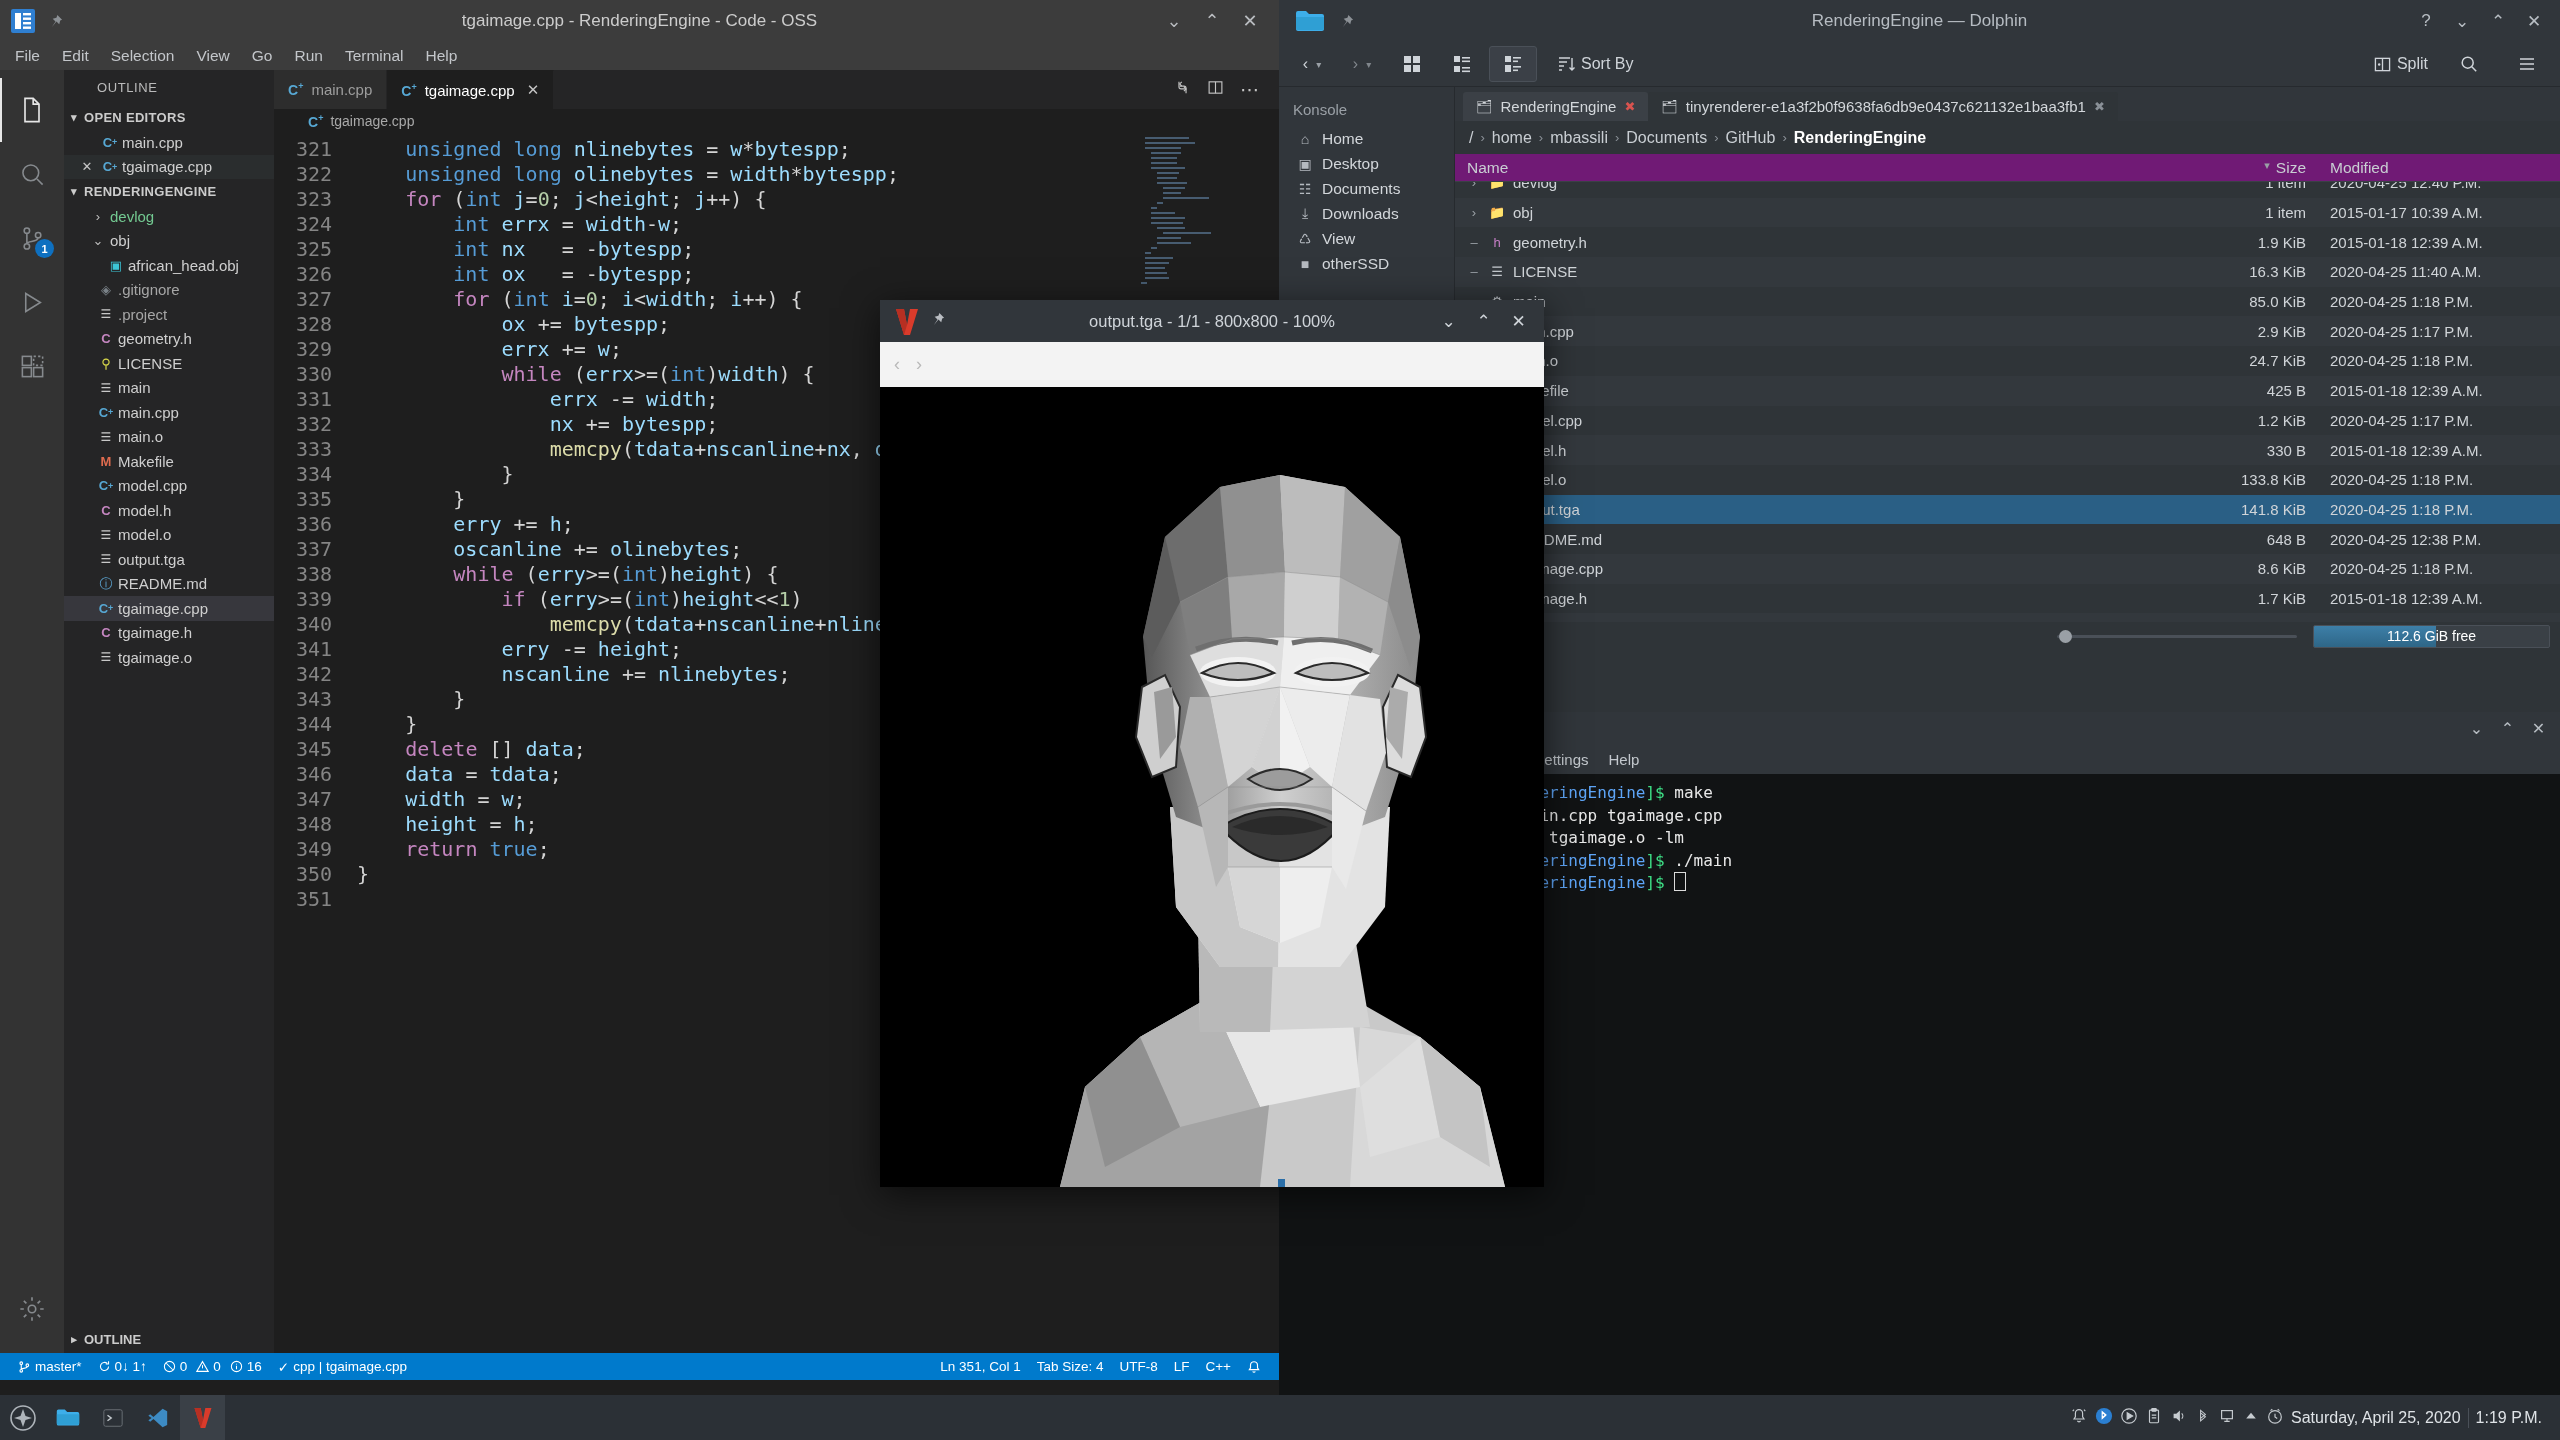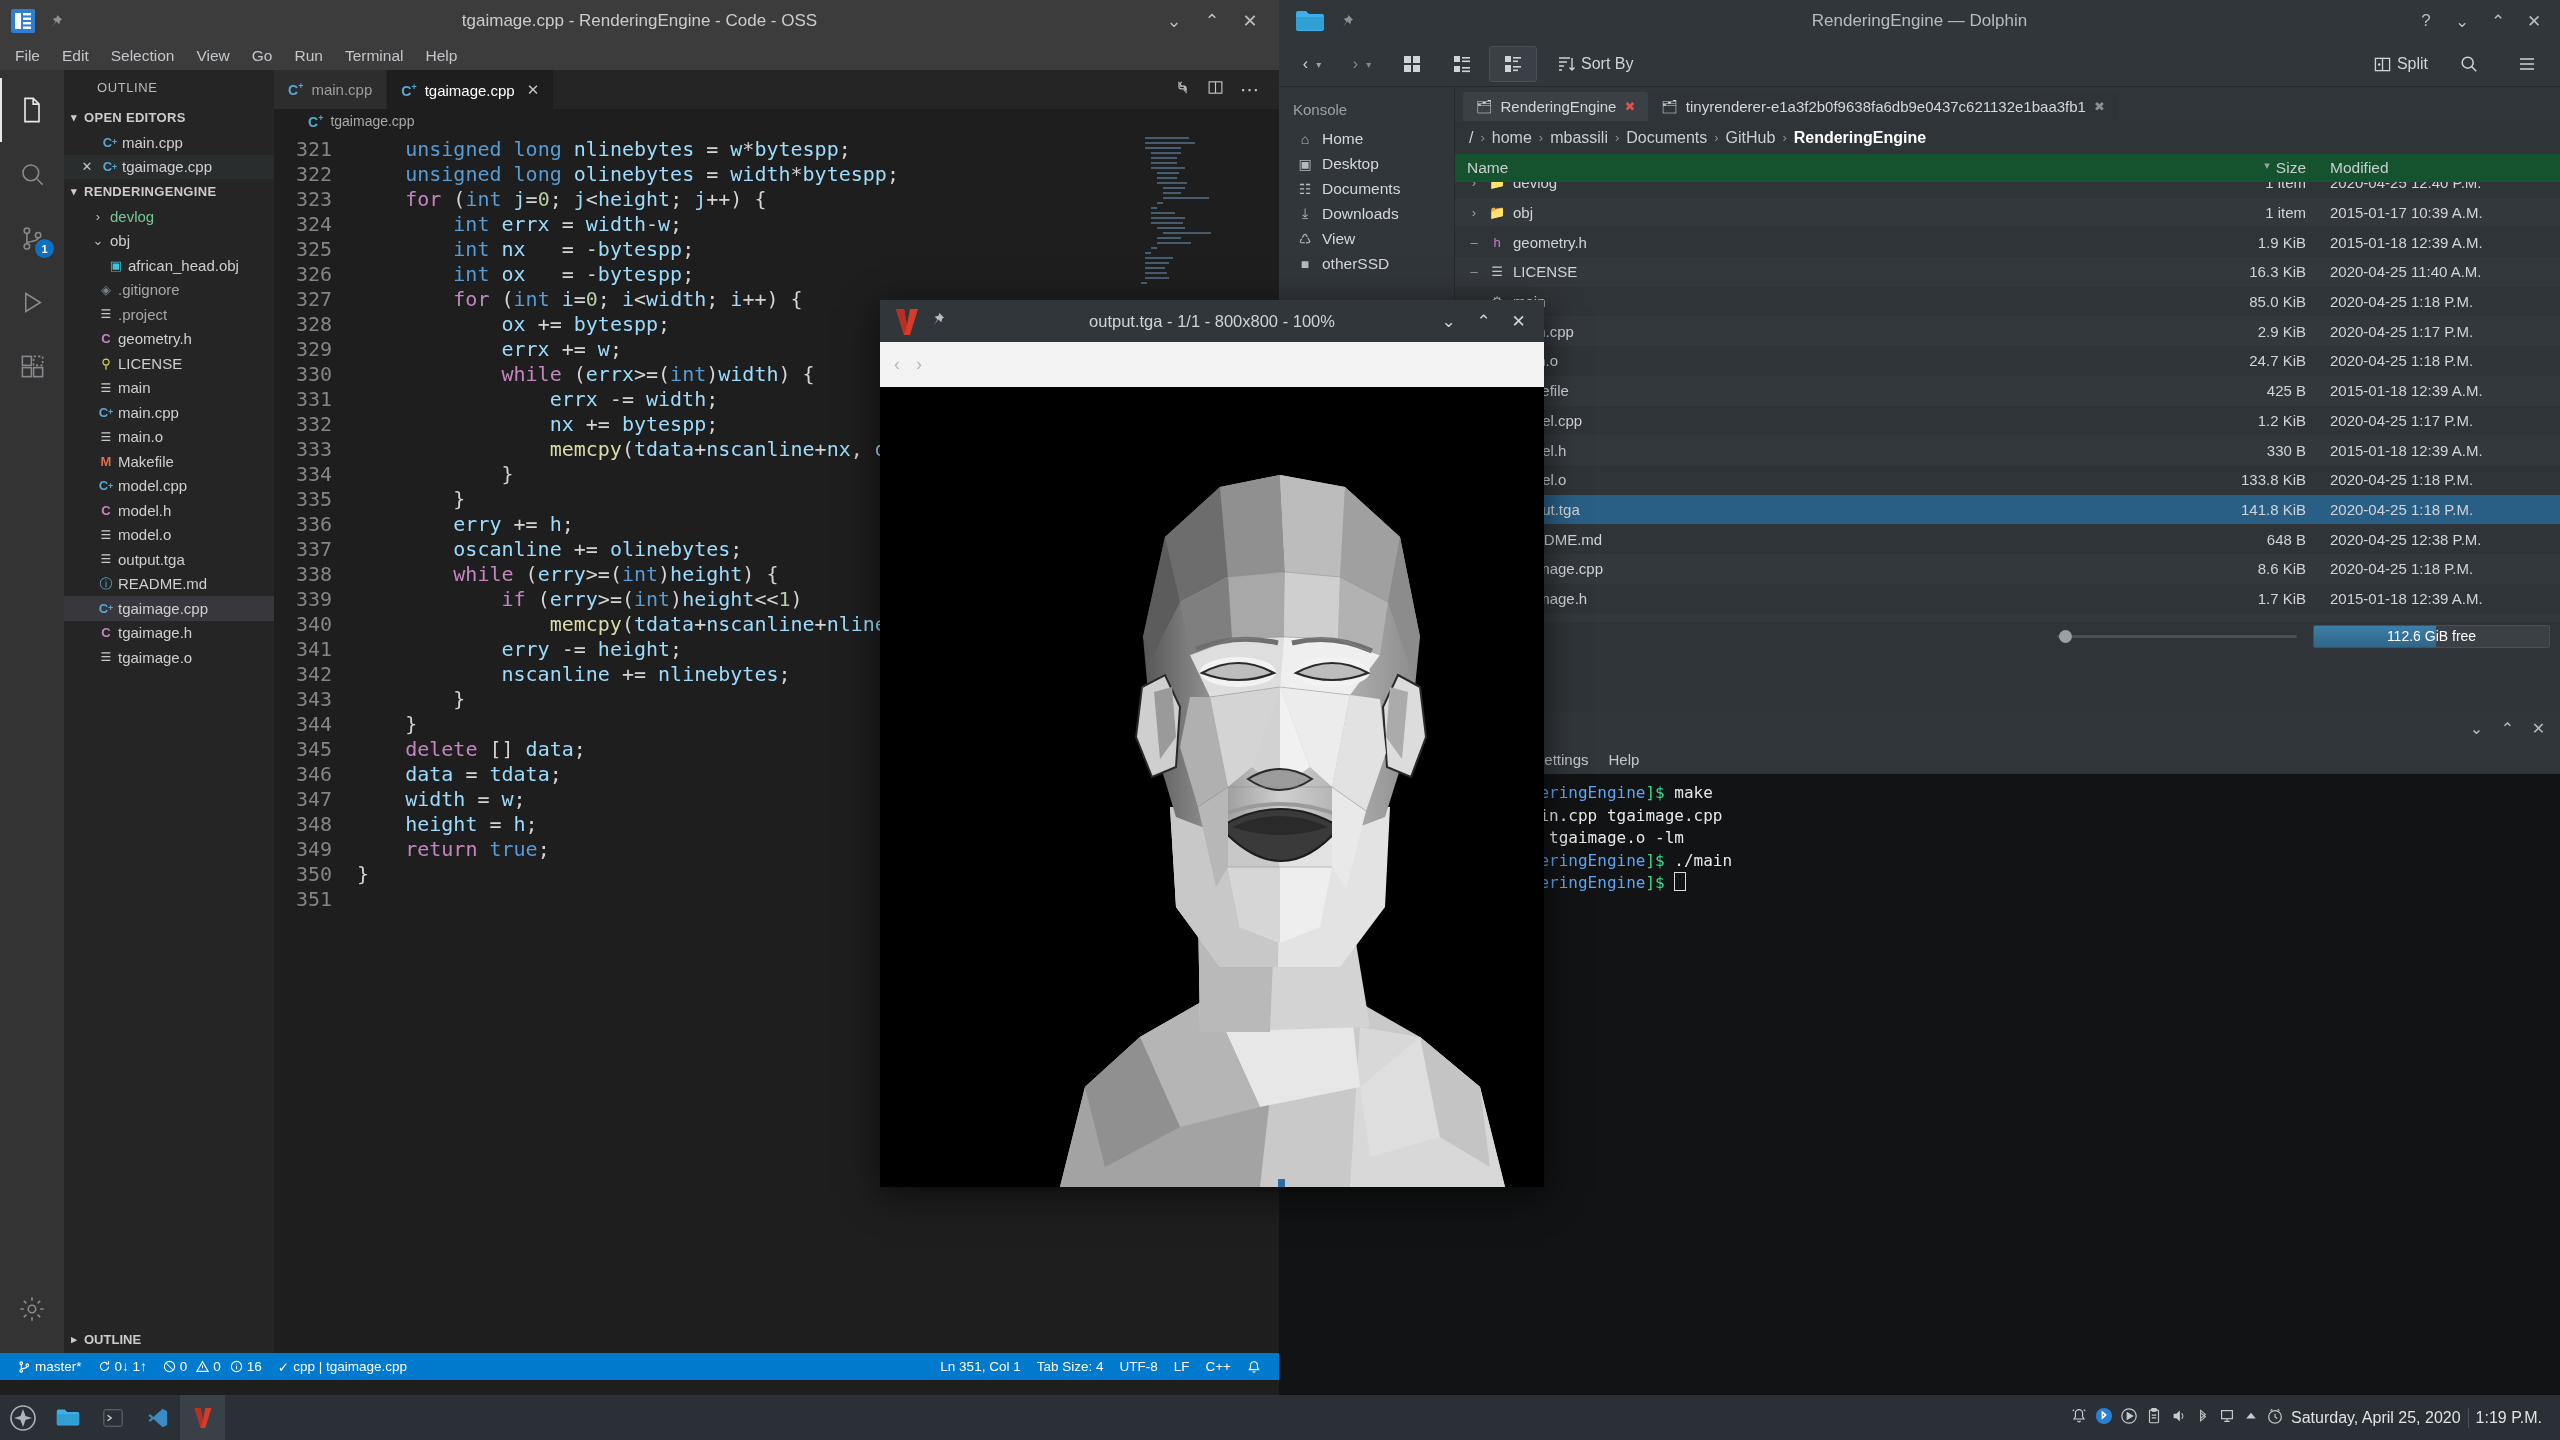--- a/index.html
+++ b/index.html
@@ -67,21 +67,21 @@
   .pl-row{height:25px;display:flex;align-items:center;gap:9px;padding-left:18px;font-size:15.5px;color:#d3d7db;}
   .pl-ico{width:16px;text-align:center;font-size:14px;color:#b5bac0;}
   .dp-right{flex:1;display:flex;flex-direction:column;background:#2f3438;min-width:0;}
   .dp-tabs{height:34px;display:flex;align-items:flex-end;padding-left:8px;background:#31363b;}
   .dp-tab{height:29px;display:flex;align-items:center;gap:8px;padding:0 13px;font-size:15px;color:#d3d7db;background:#2f3438;border-top-left-radius:3px;border-top-right-radius:3px;}
   .dp-tab.active{background:#3b4046;}
   .dp-tabclose{color:#d9534f;font-size:13px;}
   .dp-urlbar{height:33px;display:flex;align-items:center;gap:7px;padding-left:14px;font-size:16px;color:#c9ced3;background:#2f3438;}
   .crumb-sep{color:#8a9097;font-size:13px;}
   .crumb.cur{color:#ffffff;font-weight:bold;}
-  .dp-colhdr{height:27px;display:flex;align-items:center;font-size:15.5px;color:#c9ced3;border-bottom:1px solid #3b4046;background:#14532d;}
+  .dp-colhdr{height:27px;display:flex;align-items:center;font-size:15.5px;color:#c9ced3;border-bottom:1px solid #3b4046;background:#701a75;}
   .dp-list{flex:1;overflow:hidden;position:relative;}
   .dp-row{height:29.7px;display:flex;align-items:center;font-size:15px;color:#d0d4d8;}
   .dp-row.alt{background:#33383d;}
   .dp-row.sel{background:#2a5f85;}
   .dp-name{flex:1;display:flex;align-items:center;gap:7px;padding-left:12px;min-width:0;white-space:nowrap;overflow:hidden;}
   .dp-size{width:120px;text-align:right;padding-right:14px;}
   .dp-mod{width:230px;padding-left:10px;}
   .dp-statusbar{height:28px;display:flex;align-items:center;font-size:14.5px;color:#c9ced3;padding:0 10px;gap:14px;background:#2f3438;}
   .freebar{position:relative;width:235px;height:21px;background:#3a4046;border:1px solid #4a5058;border-radius:2px;overflow:hidden;}
   .freefill{position:absolute;left:0;top:0;bottom:0;width:52%;background:linear-gradient(#3d7fa8,#2e6687);}

